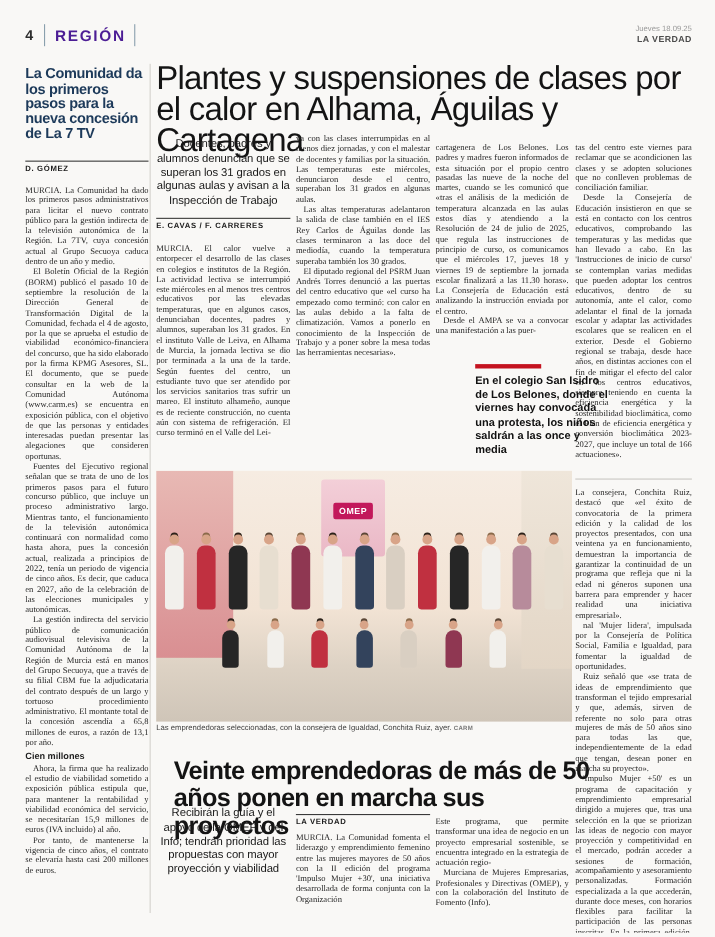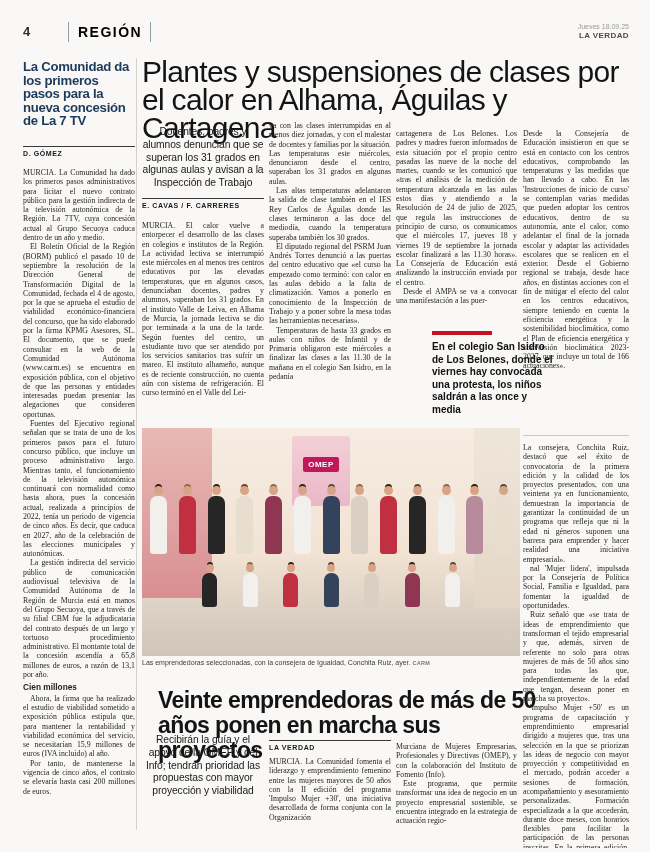--- a/index.html
+++ b/index.html
@@ -2,21 +2,21 @@
 <html lang="es"><head>
 <meta charset="utf-8">
 <style>
   html,body{margin:0;padding:0;}
   body{width:650px;height:852px;background:#eceae6;font-family:"Liberation Sans",sans-serif;}
   .page{position:relative;width:650px;height:852px;background:#f9f8f6;overflow:hidden;}
 
   
   .hdr{position:absolute;top:22px;left:23px;right:21px;height:22px;}
   .pagenum{position:absolute;left:0;top:2px;font-size:13px;font-weight:700;color:#2e2e2e;}
-  .section-label{position:absolute;left:17px;top:0;font-size:14px;font-weight:700;letter-spacing:1.5px;color:#000000;border-left:1.5px solid #8aa0ad;border-right:1.5px solid #8aa0ad;padding:2px 8px 2px 9px;margin-left:28px;}
+  .section-label{position:absolute;left:17px;top:0;font-size:14px;font-weight:700;letter-spacing:1.5px;color:#4c1d95;border-left:1.5px solid #8aa0ad;border-right:1.5px solid #8aa0ad;padding:2px 8px 2px 9px;}
   .hdr-right{position:absolute;right:0;top:0;text-align:right;line-height:9px;}
   .hdr-date{font-size:7px;color:#9a9a9a;}
   .hdr-masthead{font-size:8px;font-weight:700;color:#4c4c4c;letter-spacing:.4px;}
 
   .vrule{position:absolute;left:136px;top:58px;width:1px;height:772px;background:#d4d2cd;}
 
   
   .bodytext{font-family:"Liberation Serif",serif;font-size:7.8px;line-height:9.3px;color:#1f1f1f;text-align:justify;overflow:hidden;}
   .bodytext p{margin:0;}
   .bodytext p + p{text-indent:7px;}
@@ -109,27 +109,27 @@
     <div class="byline">E. CAVAS / F. CARRERES</div>
   </div>
 
   <div class="col1 bodytext">
     <p>MURCIA. El calor vuelve a entorpecer el desarrollo de las clases en colegios e institutos de la Región. La actividad lectiva se interrumpió este miércoles en al menos tres centros educativos por las elevadas temperaturas, que en algunos casos, denunciaban docentes, padres y alumnos, superaban los 31 grados. En el instituto Valle de Leiva, en Alhama de Murcia, la jornada lectiva se dio por terminada a la una de la tarde. Según fuentes del centro, un estudiante tuvo que ser atendido por los servicios sanitarios tras sufrir un mareo. El instituto alhameño, aunque es de reciente construcción, no cuenta aún con sistema de refrigeración. El curso terminó en el Valle del Lei-</p>
   </div>
   <div class="col2 bodytext">
     <p>va con las clases interrumpidas en al menos diez jornadas, y con el malestar de docentes y familias por la situación. Las temperaturas este miércoles, denunciaron desde el centro, superaban los 31 grados en algunas aulas.</p>
     <p>Las altas temperaturas adelantaron la salida de clase también en el IES Rey Carlos de Águilas donde las clases terminaron a las doce del mediodía, cuando la temperatura superaba también los 30 grados.</p>
     <p>El diputado regional del PSRM Juan Andrés Torres denunció a las puertas del centro educativo que «el curso ha empezado como terminó: con calor en las aulas debido a la falta de climatización. Vamos a ponerlo en conocimiento de la Inspección de Trabajo y a poner sobre la mesa todas las herramientas necesarias».</p>
-    <p>Temperaturas de hasta 33 grados en aulas con niños de Infantil y de Primaria obligaron este miércoles a finalizar las clases a las 11.30 de la mañana en el colegio San Isidro, en la pedanía</p>
   </div>
   <div class="col3 bodytext">
     <p>cartagenera de Los Belones. Los padres y madres fueron informados de esta situación por el propio centro pasadas las nueve de la noche del martes, cuando se les comunicó que «tras el análisis de la medición de temperatura alcanzada en las aulas estos días y atendiendo a la Resolución de 24 de julio de 2025, que regula las instrucciones de principio de curso, os comunicamos que el miércoles 17, jueves 18 y viernes 19 de septiembre la jornada escolar finalizará a las 11.30 horas». La Consejería de Educación está analizando la instrucción enviada por el centro.</p>
     <p>Desde el AMPA se va a convocar una manifestación a las puer-</p>
   </div>
   <div class="col4 bodytext">
+    <p>tas del centro este viernes para reclamar que se acondicionen las clases y se adopten soluciones que no conlleven problemas de conciliación familiar.</p>
     <p>Desde la Consejería de Educación insistieron en que se está en contacto con los centros educativos, comprobando las temperaturas y las medidas que han llevado a cabo. En las 'Instrucciones de inicio de curso' se contemplan varias medidas que pueden adoptar los centros educativos, dentro de su autonomía, ante el calor, como adelantar el final de la jornada escolar y adaptar las actividades escolares que se realicen en el exterior. Desde el Gobierno regional se trabaja, desde hace años, en distintas acciones con el fin de mitigar el efecto del calor en los centros educativos, siempre teniendo en cuenta la eficiencia energética y la sostenibilidad bioclimática, como el Plan de eficiencia energética y conversión bioclimática 2023-2027, que incluye un total de 166 actuaciones».</p>
   </div>
 
   <div class="pullquote">
     <div class="pq-bar"></div>
     <div class="pq-text">En el colegio San Isidro de Los Belones, donde el viernes hay convocada una protesta, los niños saldrán a las once y media</div>
   </div>
 
   <figure class="photo">
     <div class="wallpanel"></div>
@@ -229,22 +229,22 @@
 
   <h2 class="hl2" style="margin:16px">Veinte emprendedoras de más de 50 años ponen en marcha sus proyectos</h2>
   <div class="deck2 deck">Recibirán la guía y el apoyo de la OMEP y del Info; tendrán prioridad las propuestas con mayor proyección y viabilidad</div>
   <div class="byline2 byline-rule">
     <div class="byline">LA VERDAD</div>
   </div>
   <div class="colA bodytext">
     <p>MURCIA. La Comunidad fomenta el liderazgo y emprendimiento femenino entre las mujeres mayores de 50 años con la II edición del programa 'Impulso Mujer +30', una iniciativa desarrollada de forma conjunta con la Organización</p>
   </div>
   <div class="colB bodytext">
+    <p>Este programa, que permite transformar una idea de negocio en un proyecto empresarial sostenible, se encuentra integrado en la estrategia de actuación regio-</p>
     <p>Murciana de Mujeres Empresarias, Profesionales y Directivas (OMEP), y con la colaboración del Instituto de Fomento (Info).</p>
-    <p>Este programa, que permite transformar una idea de negocio en un proyecto empresarial sostenible, se encuentra integrado en la estrategia de actuación regio-</p>
   </div>
   <div class="col4-rule"></div>
   <div class="col4b bodytext">
     <p>La consejera, Conchita Ruiz, destacó que «el éxito de convocatoria de la primera edición y la calidad de los proyectos presentados, con una veintena ya en funcionamiento, demuestran la importancia de garantizar la continuidad de un programa que refleja que ni la edad ni géneros suponen una barrera para emprender y hacer realidad una iniciativa empresarial».</p>
     <p>nal 'Mujer lidera', impulsada por la Consejería de Política Social, Familia e Igualdad, para fomentar la igualdad de oportunidades.</p>
     <p>Ruiz señaló que «se trata de ideas de emprendimiento que transforman el tejido empresarial y que, además, sirven de referente no solo para otras mujeres de más de 50 años sino para todas las que, independientemente de la edad que tengan, desean poner en marcha su proyecto».</p>
     <p>'Impulso Mujer +50' es un programa de capacitación y emprendimiento empresarial dirigido a mujeres que, tras una selección en la que se priorizan las ideas de negocio con mayor proyección y competitividad en el mercado, podrán acceder a sesiones de formación, acompañamiento y asesoramiento personalizadas. Formación especializada a la que accederán, durante doce meses, con horarios flexibles para facilitar la participación de las personas inscritas. En la primera edición, de los 20 proyectos participantes fue premiada la iniciativa de la emprendedora María Dolores Casalduero 'Espacios con alma', un proyecto de interiorismo que promueve la salud mental y física.</p>
   </div>
 
 </div>

